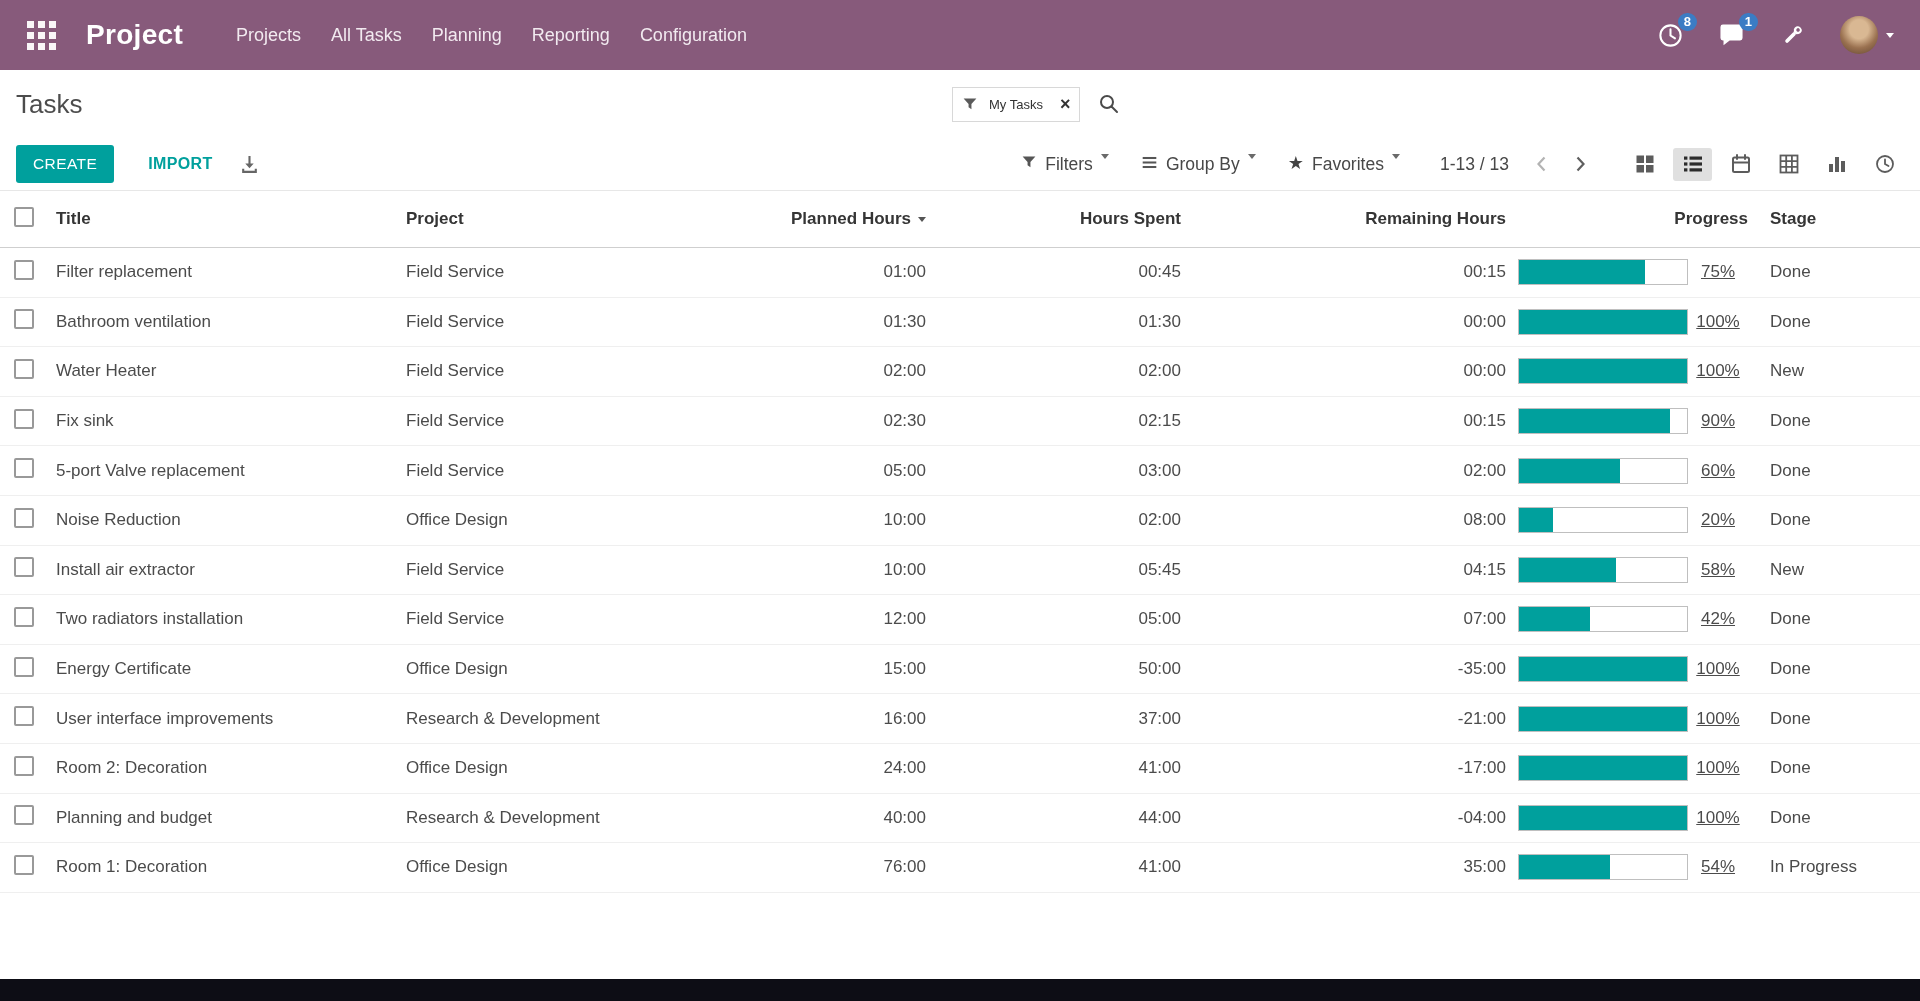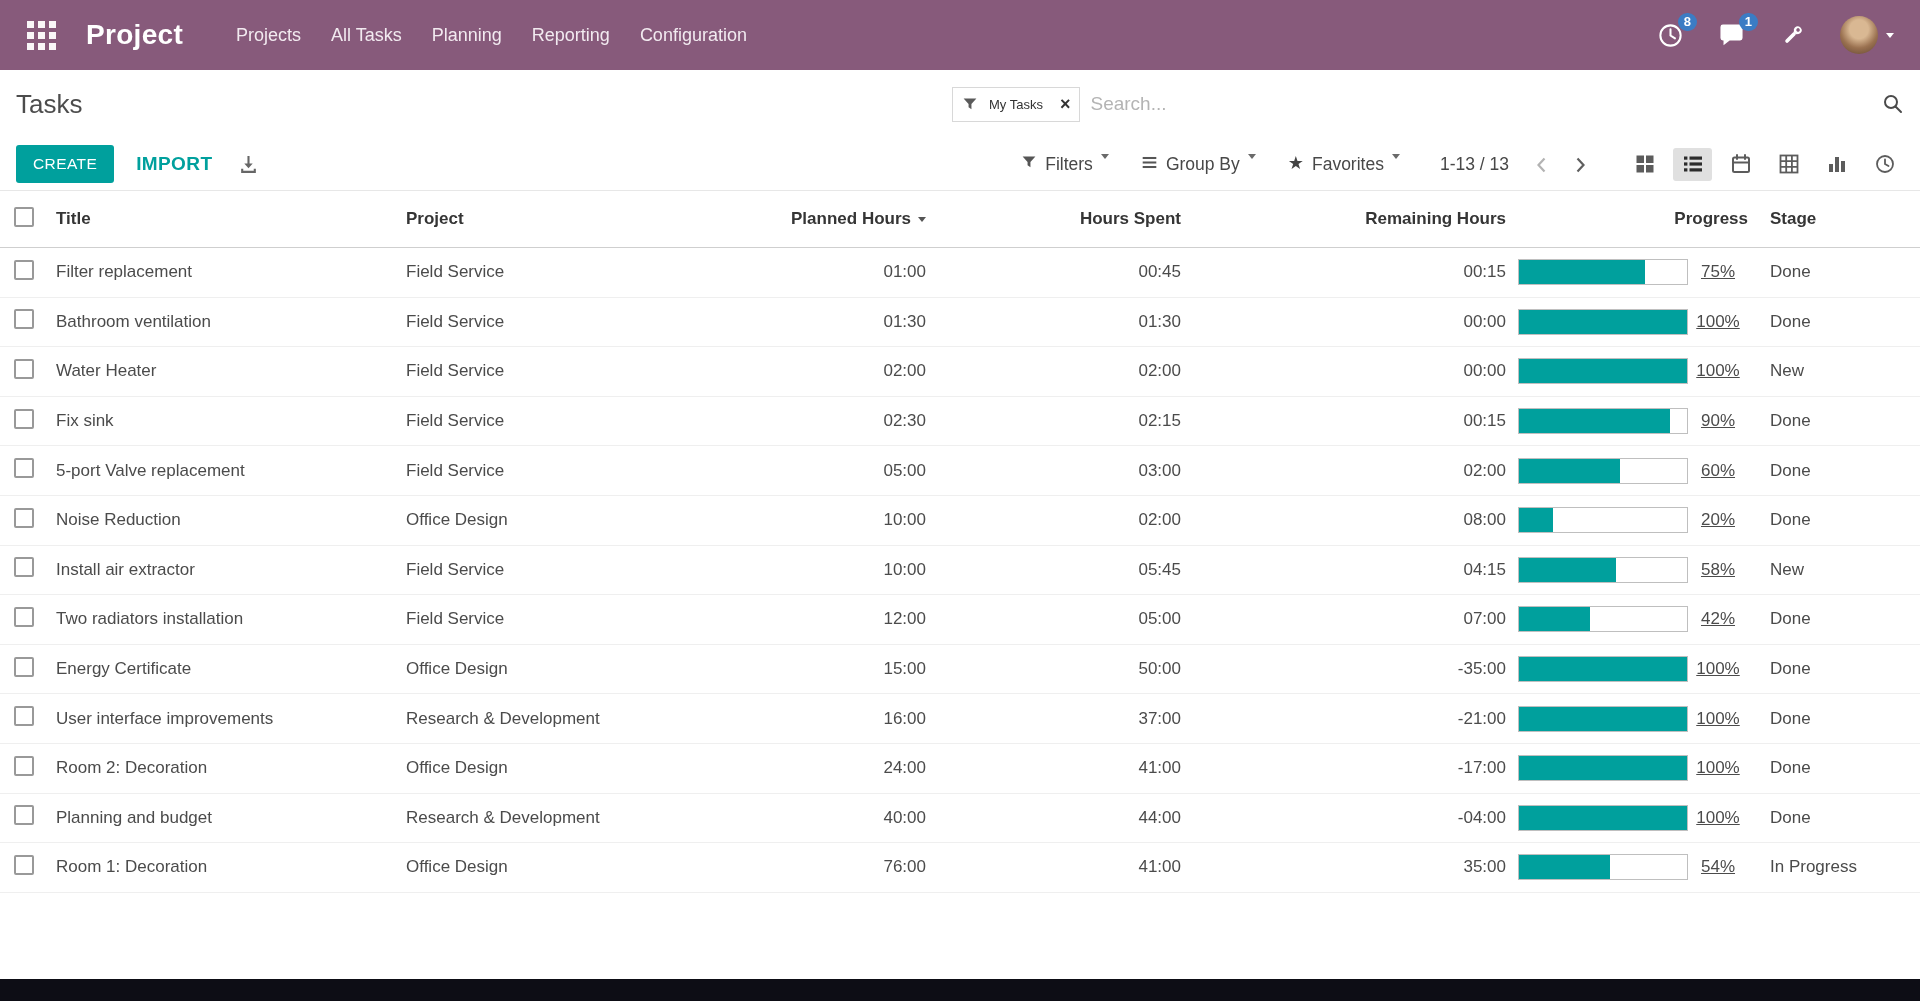--- a/index.html
+++ b/index.html
@@ -44,27 +44,27 @@
   .search-input { flex:1; border:none; outline:none; font-size:19px; color:#555; background:transparent; }
   .search-input::placeholder { color:#b4b4b4; }
   .search-mag { margin-left:8px; cursor:pointer; display:flex; }
 
   
   .button-row { height:52px; display:flex; align-items:center; justify-content:space-between; padding:0 16px; }
   .br-left { display:flex; align-items:center; }
   .btn-create { background:var(--accent); color:#fff; border:none; border-radius:3px;
     font-family:inherit; font-size:15.5px; font-weight:400; letter-spacing:.4px; padding:10px 17px; cursor:pointer; }
   .btn-import { background:none; border:none; color:var(--accent); font-family:inherit;
-    font-size:19px; font-weight:700; letter-spacing:.4px; margin-left:22px; cursor:pointer; }
+    font-size:16px; font-weight:700; letter-spacing:.4px; margin-left:34px; cursor:pointer; }
   .dl-icon { margin-left:26px; display:flex; cursor:pointer; }
   .br-right { display:flex; align-items:center; }
   .dropdown { display:flex; align-items:flex-start; gap:8px; color:#484848; font-size:17.5px;
     cursor:pointer; margin-left:32px; white-space:nowrap; }
   .dropdown .caret { color:#6a6a6a; }
-  .pager { display:flex; align-items:flex-end; margin-left:40px; }
+  .pager { display:flex; align-items:flex-start; margin-left:40px; }
   .pager-text { font-size:17.5px; color:#484848; }
   .pg-btn { background:none; border:none; cursor:pointer; display:flex; padding:0 9px; }
   .pager .pg-prev { margin-left:14px; }
   .view-switcher { display:flex; align-items:center; gap:9px; margin-left:26px; }
   .vs-btn { width:39px; height:33px; display:flex; align-items:center; justify-content:center;
     border-radius:3px; cursor:pointer; background:none; border:none; }
   .vs-btn.active { background:#e0e0e0; }
 
   
   .list-view { }
@@ -150,21 +150,20 @@
   <div class="searchview">
     <div class="facet">
       <span class="facet-funnel">
         <svg class="ic" width="16" height="16" viewBox="0 0 20 20">
             <path d="M2 3h16l-6.2 7v6.5L8.2 14V10z" fill="#5a5a5a"></path>
           </svg>
       </span>
       <span class="facet-label">My Tasks</span>
       <span class="facet-remove">×</span>
     </div>
-    <input class="search-input" type="text" placeholder="Search..." style="">
     <span class="search-mag">
       <svg class="ic" width="22" height="22" viewBox="0 0 22 22" fill="none" stroke="#4a4a4a" stroke-width="2">
         <circle cx="9" cy="9" r="6"></circle>
           <path d="M13.5 13.5 L19 19" stroke-linecap="round"></path>
       </svg>
     </span>
   </div>
 </div>
 
 <div class="button-row">

